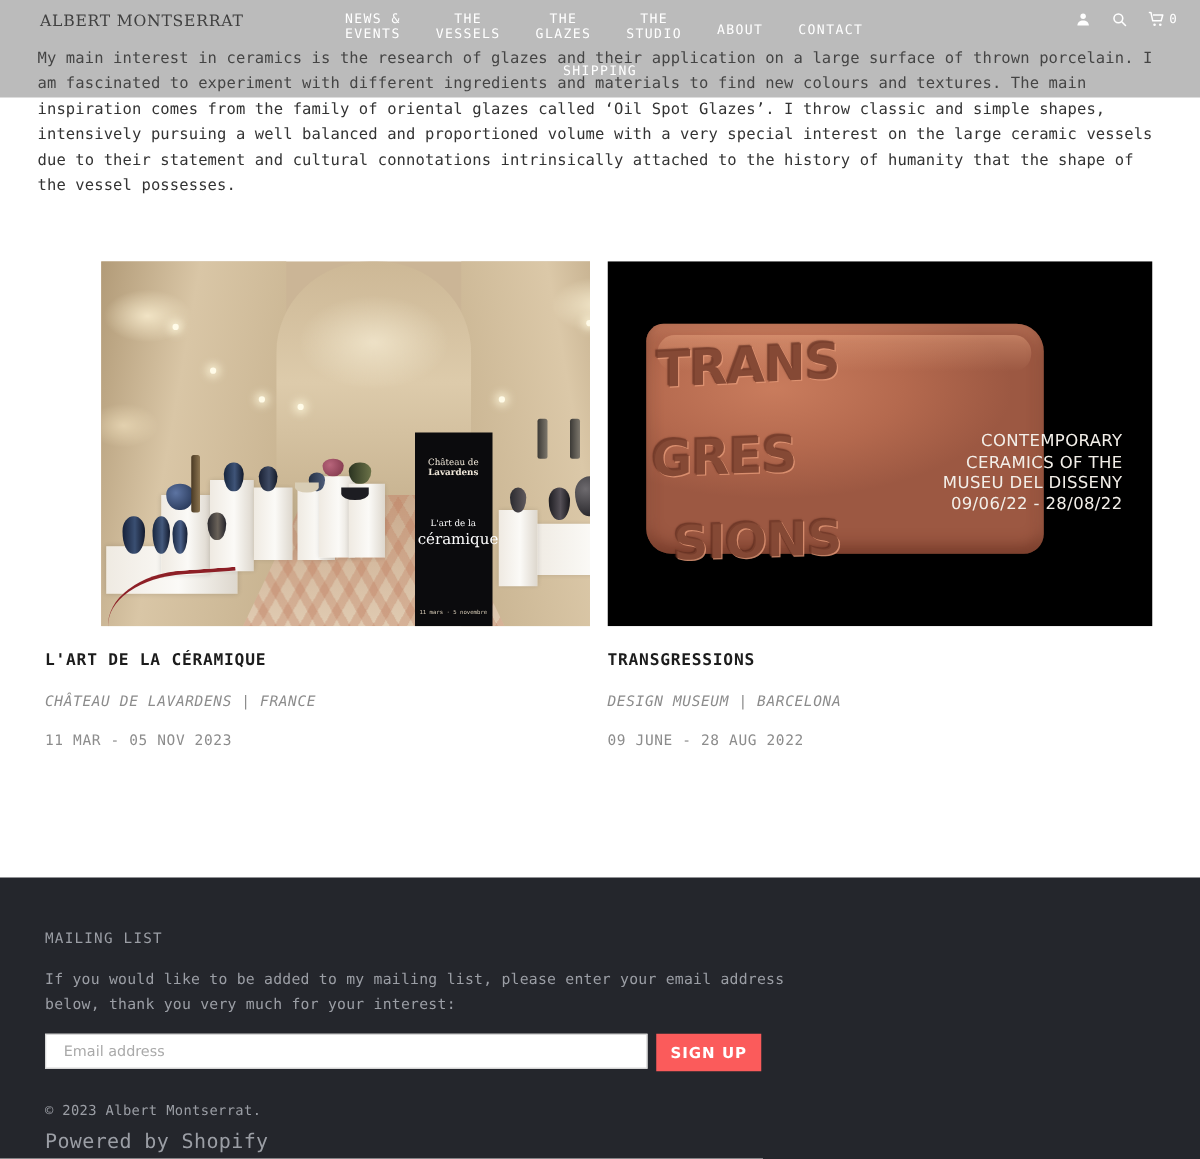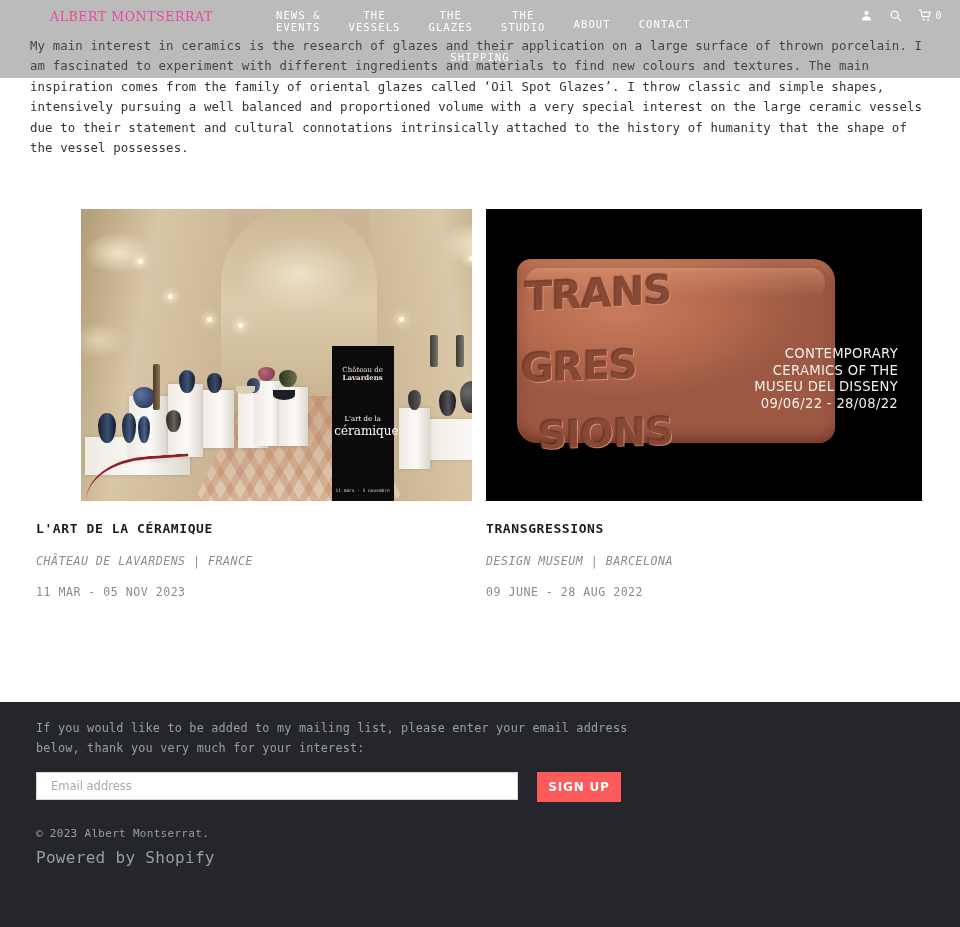--- a/index.html
+++ b/index.html
@@ -18,25 +18,25 @@
   .header {
     position: absolute;
     top: 0; left: 0;
     width: 960px;
     height: 78px;
     background: rgba(92,92,92,0.42);
     z-index: 40;
   }
   .logo {
     position: absolute;
-    left: 50px; top: 9px;
+    left: 32px; top: 9px;
     font-family: "DejaVu Serif", "Liberation Serif", serif;
     font-size: 12.5px;
     letter-spacing: 0.6px;
-    color: #ec4899;
+    color: #404040;
     white-space: nowrap;
   }
   .nav {
     position: absolute;
     left: 262px; top: 9px;
     display: flex;
     align-items: flex-start;
     gap: 0;
     justify-content: flex-end;
   }
@@ -265,21 +265,21 @@
     background: #ffffff;
     border: 1px solid #d8d8d8;
     padding: 0 14px;
     font-family: "DejaVu Sans", "Liberation Sans", sans-serif;
     font-size: 11.5px;
     color: #333;
     outline: none;
   }
   .ml-input::placeholder { color: #a9a9a9; }
   .ml-submit {
-    margin-left: 19px;
+    margin-left: 7px;
     width: 84px;
     height: 30px;
     background: #fb5b5b;
     border: none;
     color: #ffffff;
     font-family: "DejaVu Sans", "Liberation Sans", sans-serif;
     font-size: 12px;
     font-weight: bold;
     letter-spacing: 0.8px;
     cursor: pointer;
@@ -434,20 +434,21 @@
       </div>
       <div class="card-title">TRANSGRESSIONS</div>
       <div class="card-venue">DESIGN MUSEUM | BARCELONA</div>
       <div class="card-dates">09 JUNE - 28 AUG 2022</div>
     </div>
 
   </div>
 
   <div class="footer">
     <div class="footer-inner">
+      <div class="ml-head">MAILING LIST</div>
       <div class="ml-body">If you would like to be added to my mailing list, please enter your email address below, thank you very much for your interest:</div>
       <div class="ml-form">
         <input class="ml-input" type="text" placeholder="Email address" style="">
         <button class="ml-submit">SIGN UP</button>
       </div>
       <div class="copyright">© 2023 Albert Montserrat.</div>
       <div class="powered">Powered by Shopify</div>
     </div>
   </div>
 

